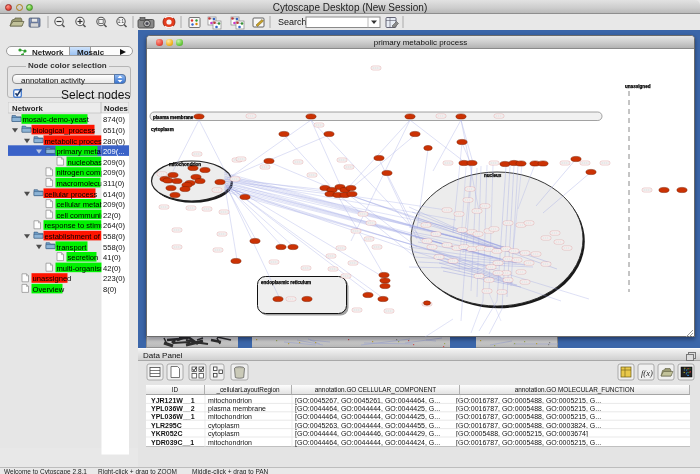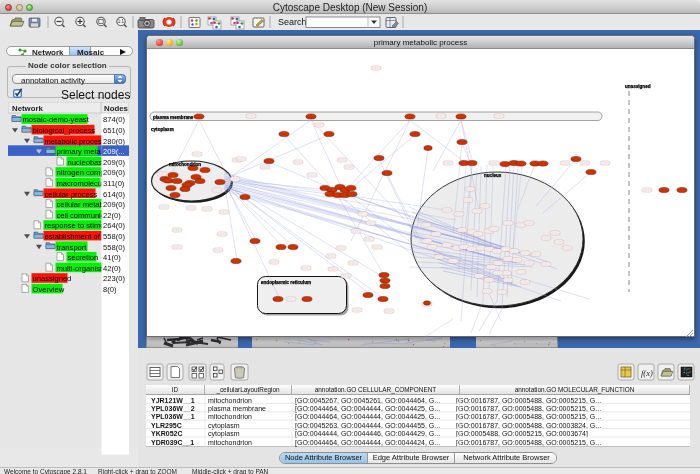--- a/index.html
+++ b/index.html
@@ -703,20 +703,25 @@
           <text x="478" y="38.5" font-size="4.6" font-weight="bold" fill="#000" stroke="#000" stroke-width="0.25" font-family="Liberation Sans">unassigned</text>
           <g stroke="#9a9a9a" stroke-width="1">
             <line x1="539" y1="288" x2="546" y2="281"></line>
             <line x1="542" y1="288" x2="546" y2="284"></line>
             <line x1="545" y1="288" x2="546" y2="287"></line>
           </g>
         </svg>
 </div>
 </div>
 <div class="abs" id="dp">
+<div id="dp-head">
+        <span>Data Panel</span>
+        <div class="panehead-ico" style="left:550px;top:3px;"></div>
+        <div class="panehead-ico" style="left:548px;top:5px;"></div>
+      </div>
 <svg class="abs" style="left:0;top:14px" width="562" height="22" viewBox="0 0 562 22">
         <rect x="9" y="2" width="16" height="16" rx="2" fill="#f0f0f0" stroke="#9a9a9a" stroke-width="0.8"></rect>
         <rect x="12" y="5.5" width="10" height="9" fill="#fff" stroke="#444" stroke-width="0.8"></rect>
         <line x1="12" y1="8.5" x2="22" y2="8.5" stroke="#444" stroke-width="0.7"></line>
         <line x1="12" y1="11.5" x2="22" y2="11.5" stroke="#444" stroke-width="0.7"></line>
         <rect x="29" y="2" width="16" height="16" rx="2" fill="#f0f0f0" stroke="#9a9a9a" stroke-width="0.8"></rect>
         <path d="M33 4.5 L39.5 4.5 L41.5 6.5 L41.5 15.5 L33 15.5 Z" fill="#fff" stroke="#555" stroke-width="0.8"></path>
         <rect x="51" y="2" width="17" height="16" rx="2" fill="#f0f0f0" stroke="#9a9a9a" stroke-width="0.8"></rect>
         <rect x="54" y="5" width="4.5" height="4.5" fill="#fff" stroke="#333" stroke-width="0.7"></rect>
         <rect x="61" y="5" width="4.5" height="4.5" fill="#fff" stroke="#333" stroke-width="0.7"></rect>
@@ -790,23 +795,18 @@
 <svg class="abs" style="left:8px;top:47px" width="544" height="52" viewBox="0 0 544 52">
         <line x1="0" y1="8.4" x2="544" y2="8.4" stroke="#e0e0e0" stroke-width="0.7"></line>
         <line x1="0" y1="16.8" x2="544" y2="16.8" stroke="#e0e0e0" stroke-width="0.7"></line>
         <line x1="0" y1="25.2" x2="544" y2="25.2" stroke="#e0e0e0" stroke-width="0.7"></line>
         <line x1="0" y1="33.6" x2="544" y2="33.6" stroke="#e0e0e0" stroke-width="0.7"></line>
         <line x1="0" y1="42.0" x2="544" y2="42.0" stroke="#e0e0e0" stroke-width="0.7"></line>
         <line x1="59" y1="0" x2="59" y2="52" stroke="#e4e4e4" stroke-width="0.7"></line>
         <line x1="146" y1="0" x2="146" y2="52" stroke="#e4e4e4" stroke-width="0.7"></line>
         <line x1="314" y1="0" x2="314" y2="52" stroke="#e4e4e4" stroke-width="0.7"></line>
       </svg>
-<div class="abs" style="left:141px;top:104px;width:278px;height:12px;border:1px solid #8f8f8f;border-radius:6px;overflow:hidden;background:#ececec;">
-        <div class="tab2" style="left:0;width:88px;background:linear-gradient(#b9d9f2,#8fc0e8);font-weight:normal;">Node Attribute Browser</div>
-        <div class="tab2" style="left:88px;width:87px;">Edge Attribute Browser</div>
-        <div class="tab2" style="left:175px;width:103px;border-right:none;">Network Attribute Browser</div>
-      </div>
 </div>
 <div class="abs" id="status">
       <span style="left:4px;">Welcome to Cytoscape 2.8.1</span>
       <span style="left:98px;">Right-click + drag to ZOOM</span>
       <span style="left:192px;">Middle-click + drag to PAN</span>
     </div>
 </div>
 </body></html>

